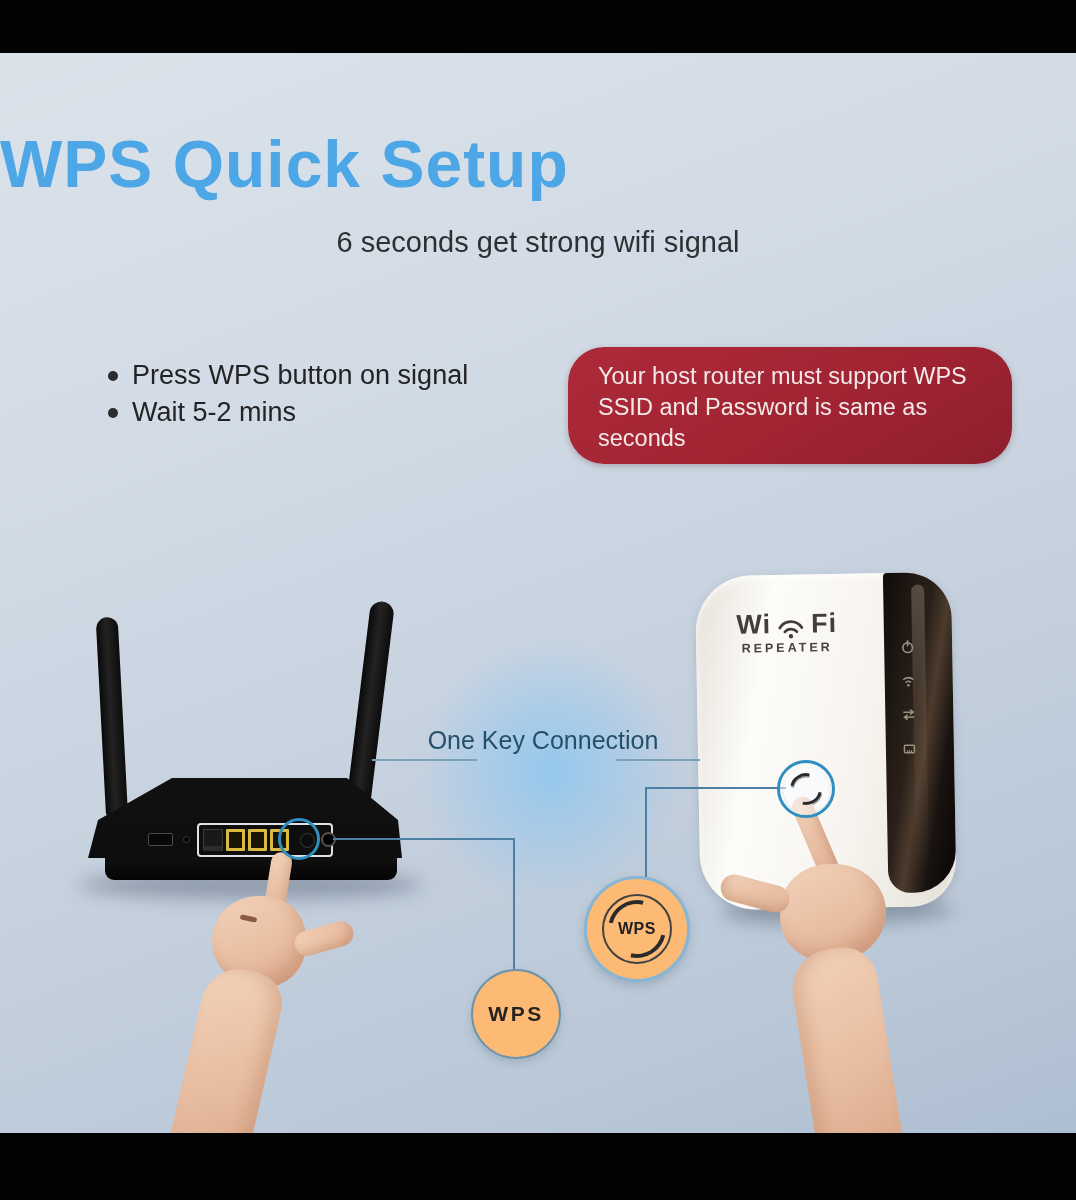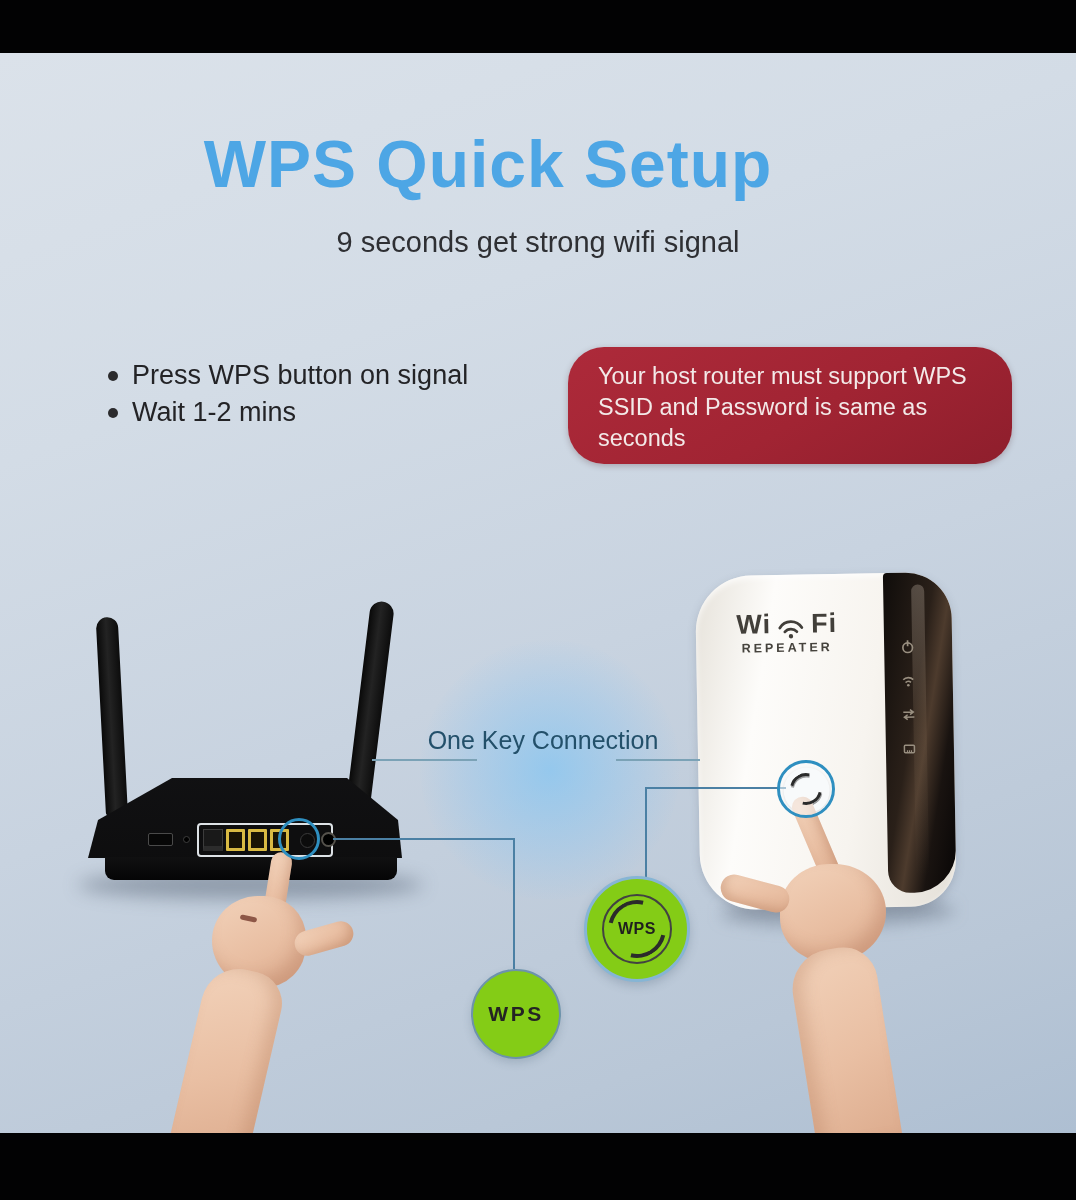--- a/index.html
+++ b/index.html
@@ -10,21 +10,21 @@
   
   .scene-bg { position:absolute; left:0; top:53px; width:1076px; height:1080px;
     background:linear-gradient(160deg,#dbe2ea 0%,#d3dce6 28%,#c8d3e0 55%,#b9c7d7 85%,#aebfd2 100%); }
   .center-glow { position:absolute; left:420px; top:640px; width:260px; height:260px; border-radius:50%;
     background:radial-gradient(circle,rgba(120,195,246,0.62) 0%,rgba(130,195,245,0.28) 45%,rgba(130,195,245,0) 72%); }
   .bar { position:absolute; left:0; width:1076px; background:#020203; z-index:40; }
   .bar.top { top:0; height:53px; }
   .bar.bottom { top:1133px; height:67px; }
 
   
-  .title { position:absolute; left:0; top:126px; width:976px; text-align:center;
+  .title { position:absolute; left:0; top:126px; width:976px; text-align:left;
     font-size:66px; font-weight:700; letter-spacing:1px; color:#4da6e5; z-index:5; }
   .subtitle { position:absolute; left:0; top:226px; width:1076px; text-align:center;
     font-size:29px; color:#2e2f33; z-index:5; }
 
   
   .steps { position:absolute; left:108px; top:357px; z-index:5; }
   .step { display:flex; align-items:center; height:37px; }
   .dot { width:10px; height:10px; border-radius:50%; background:#2b2b2d; margin-right:14px; flex:none; }
   .step-label { font-size:27px; color:#232326; }
 
@@ -40,21 +40,21 @@
   .flank { position:absolute; height:2px; background:#7ba2b6; z-index:18; }
   .flank.left { left:372px; top:759px; width:105px; }
   .flank.right { left:616px; top:759px; width:84px; }
   .connector { position:absolute; background:#4b80a4; z-index:15; }
   .c1h { left:333px; top:838px; width:182px; height:2px; }
   .c1v { left:513px; top:838px; width:2px; height:131px; }
   .c2h { left:646px; top:787px; width:140px; height:2px; }
   .c2v { left:645px; top:787px; width:2px; height:92px; }
 
   
-  .badge { position:absolute; border-radius:50%; background:#84cc16; z-index:19;
+  .badge { position:absolute; border-radius:50%; background:#fdba74; z-index:19;
     display:flex; align-items:center; justify-content:center; }
   .badge-mid { left:584px; top:876px; width:106px; height:106px; border:3px solid #86b5d5;
     box-shadow:0 4px 10px rgba(70,90,110,.25); }
   .inner-ring { position:absolute; inset:15px; border:2.5px solid #424242; border-radius:50%; }
   .arc { position:absolute; inset:21px; border:4.5px solid transparent; border-radius:50%; }
   .arc.a1 { border-top-color:#2b2b2b; transform:rotate(-32deg); }
   .arc.a2 { border-bottom-color:#2b2b2b; transform:rotate(-32deg); }
   .badge-mid .wps-text { position:relative; font-size:16px; font-weight:700; color:#1f1f1f; letter-spacing:.5px; }
   .badge-low { left:471px; top:969px; width:90px; height:90px; border:2px solid #6d93ab;
     box-shadow:0 4px 9px rgba(70,90,110,.22); }
@@ -143,30 +143,30 @@
 </style>
 </head>
 <body>
 
 <div class="stage">
 
   <div class="scene-bg"></div>
   <div class="center-glow"></div>
 
   <div class="title">WPS Quick Setup</div>
-  <div class="subtitle">9 seconds get strong wifi signal</div>
+  <div class="subtitle">6 seconds get strong wifi signal</div>
 
   <div class="steps">
     <div class="step">
       <span class="dot"></span>
       <span class="step-label">Press WPS button on signal</span>
     </div>
     <div class="step">
       <span class="dot"></span>
-      <span class="step-label">Wait 1-2 mins</span>
+      <span class="step-label">Wait 5-2 mins</span>
     </div>
   </div>
 
   <div class="notice">
     <div class="notice-line">Your host router must support WPS</div>
     <div class="notice-line">SSID and Password is same as seconds</div>
   </div>
 
   <div class="router">
     <div class="antenna ant-l"></div>

